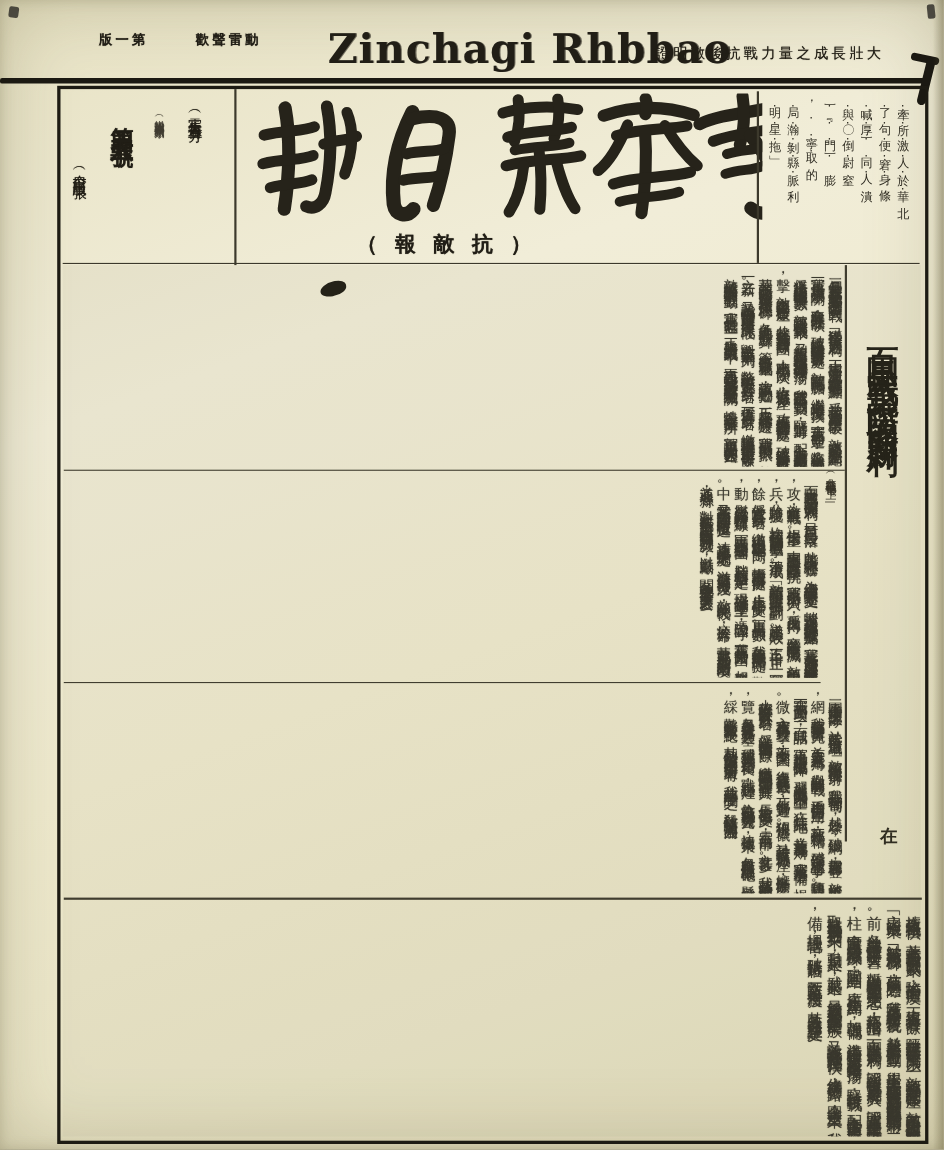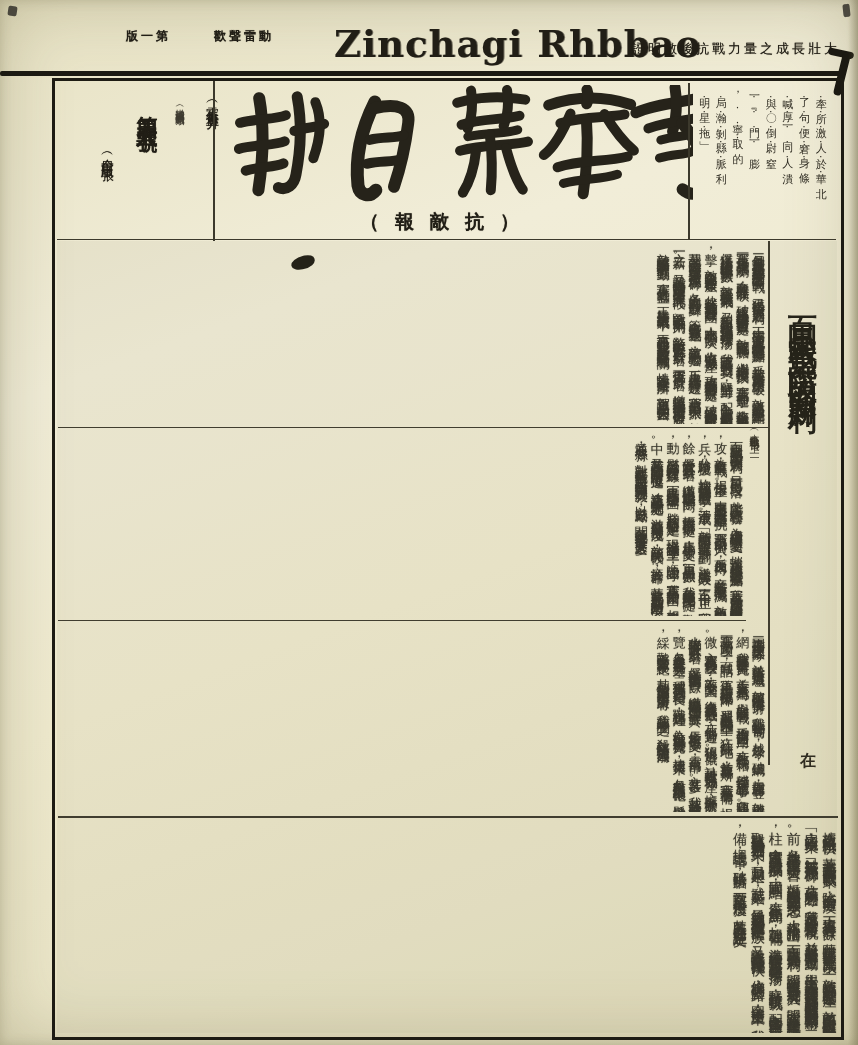--- a/index.html
+++ b/index.html
@@ -4,21 +4,21 @@
 <style>
   html,body{margin:0;padding:0;background:#b9b49a;}
   .page{position:relative;width:858px;height:1045px;overflow:hidden;
     background:linear-gradient(160deg,#e7e2c4 0%,#f1edd8 30%,#efeace 55%,#e9e4c6 80%,#e2dcbc 100%);
     box-shadow:inset 0 0 70px rgba(110,102,62,.30), inset 0 0 12px rgba(90,84,50,.25);
     font-family:"DejaVu Sans",sans-serif;color:#26241c;}
   .page::after{content:"";position:absolute;right:0;top:0;width:10px;height:100%;
     background:linear-gradient(to left,rgba(95,88,55,.35),rgba(95,88,55,0));pointer-events:none;}
   .abs{position:absolute;}
   .vert{writing-mode:vertical-rl;text-orientation:upright;}
-  .ink{color:#211e16;text-shadow:0 0 .7px rgba(40,36,24,.75);margin-left:36px;}
+  .ink{color:#211e16;text-shadow:0 0 .7px rgba(40,36,24,.75);}
   
   .stamp{font-size:12px;font-weight:bold;letter-spacing:3px;filter:blur(.3px);}
   .masthead{font-family:"DejaVu Serif",serif;font-weight:bold;font-size:37px;letter-spacing:1px;
     filter:blur(.25px);text-shadow:1px 0 0 rgba(25,22,14,.55);}
   .dateline{font-size:13px;letter-spacing:3px;filter:blur(.35px);}
   .top-rule{left:0;top:71px;width:842px;height:5px;background:#1b1912;border-radius:2px;}
   .flourish-a{left:828px;top:50px;width:26px;height:7px;background:#1b1912;border-radius:4px;transform:rotate(12deg);}
   .flourish-b{left:838px;top:52px;width:8px;height:44px;background:#1b1912;border-radius:4px;transform:rotate(14deg);}
   .artifact{background:#33302a;opacity:.85;}
   

